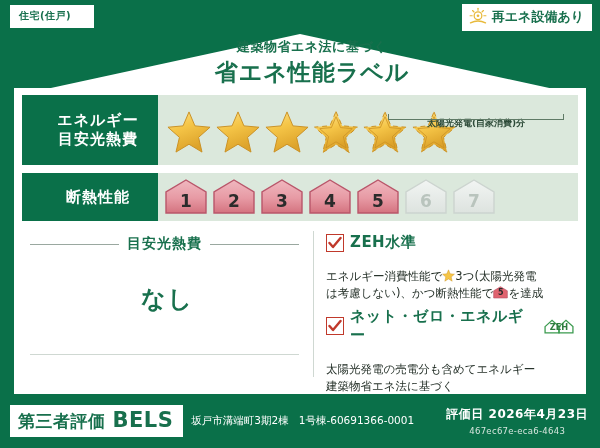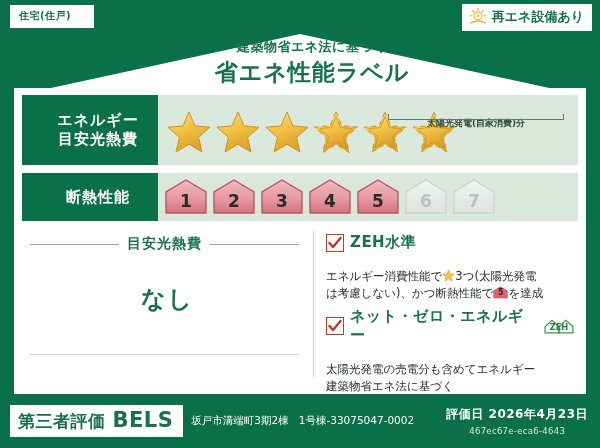--- a/index.html
+++ b/index.html
@@ -372,21 +372,21 @@
     </div>
   </div>
 
   <div class="ftr">
     <div class="bels">
       <span class="jp">第三者評価</span>
       <span class="en">BELS</span>
     </div>
     <div class="addr">
       <span>坂戸市溝端町3期2棟</span>
-      <span>1号棟-33075047-0002</span>
+      <span>1号棟-60691366-0001</span>
     </div>
     <div class="ftr-right">
       <div class="f-date">
         <span>評価日</span>
         <span>2026年4月23日</span>
       </div>
       <div class="f-id">467ec67e-eca6-4643</div>
     </div>
   </div>
 

